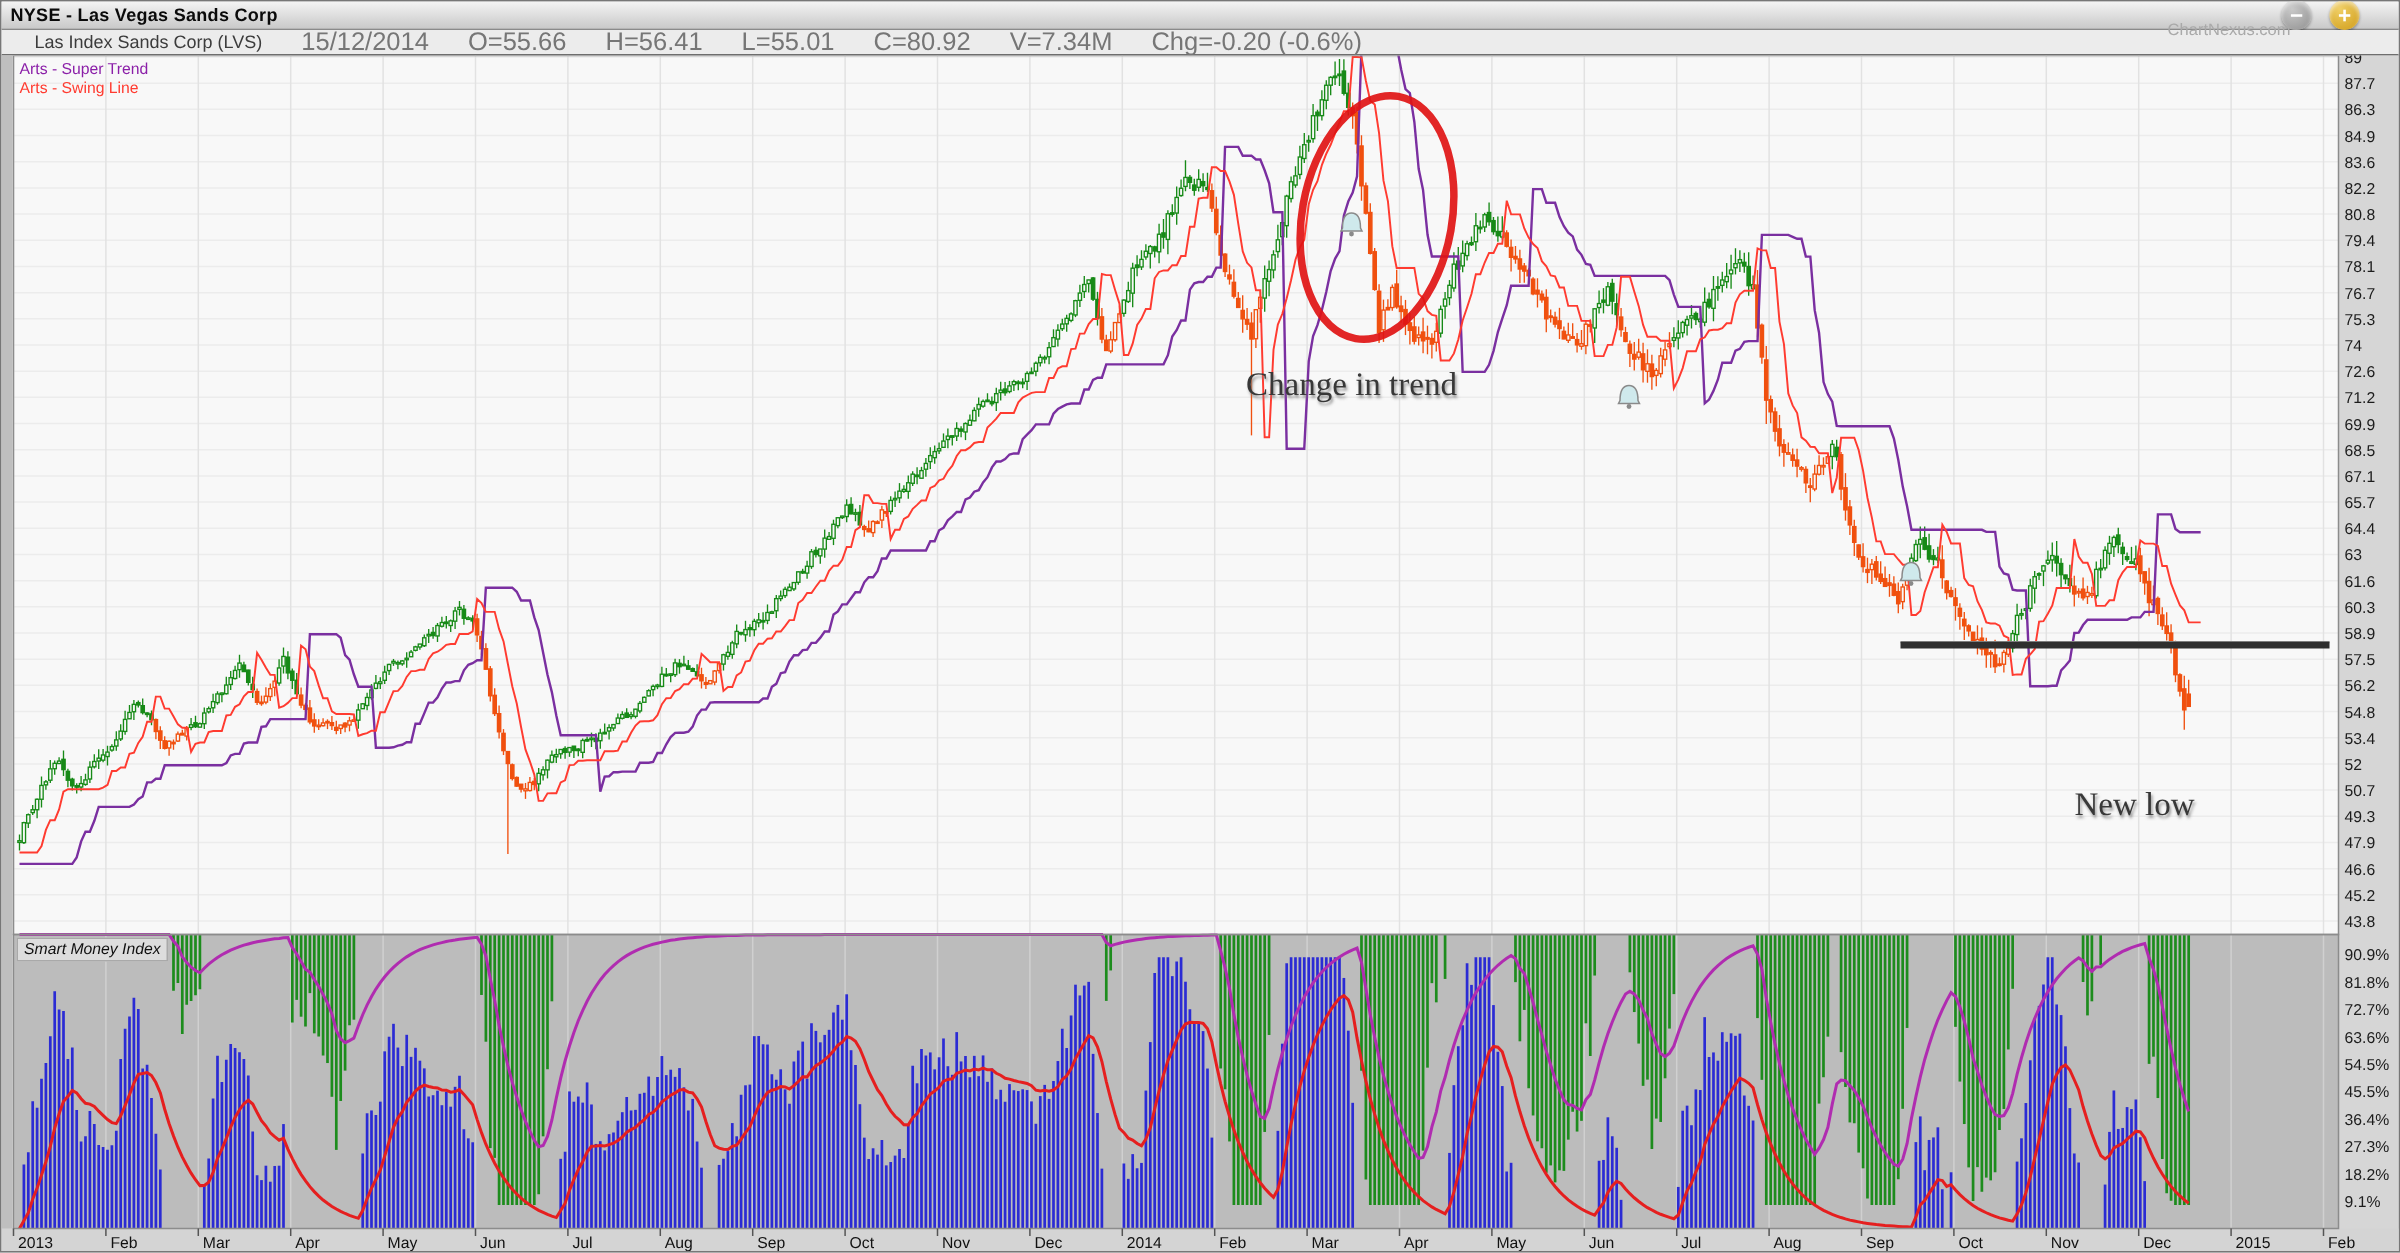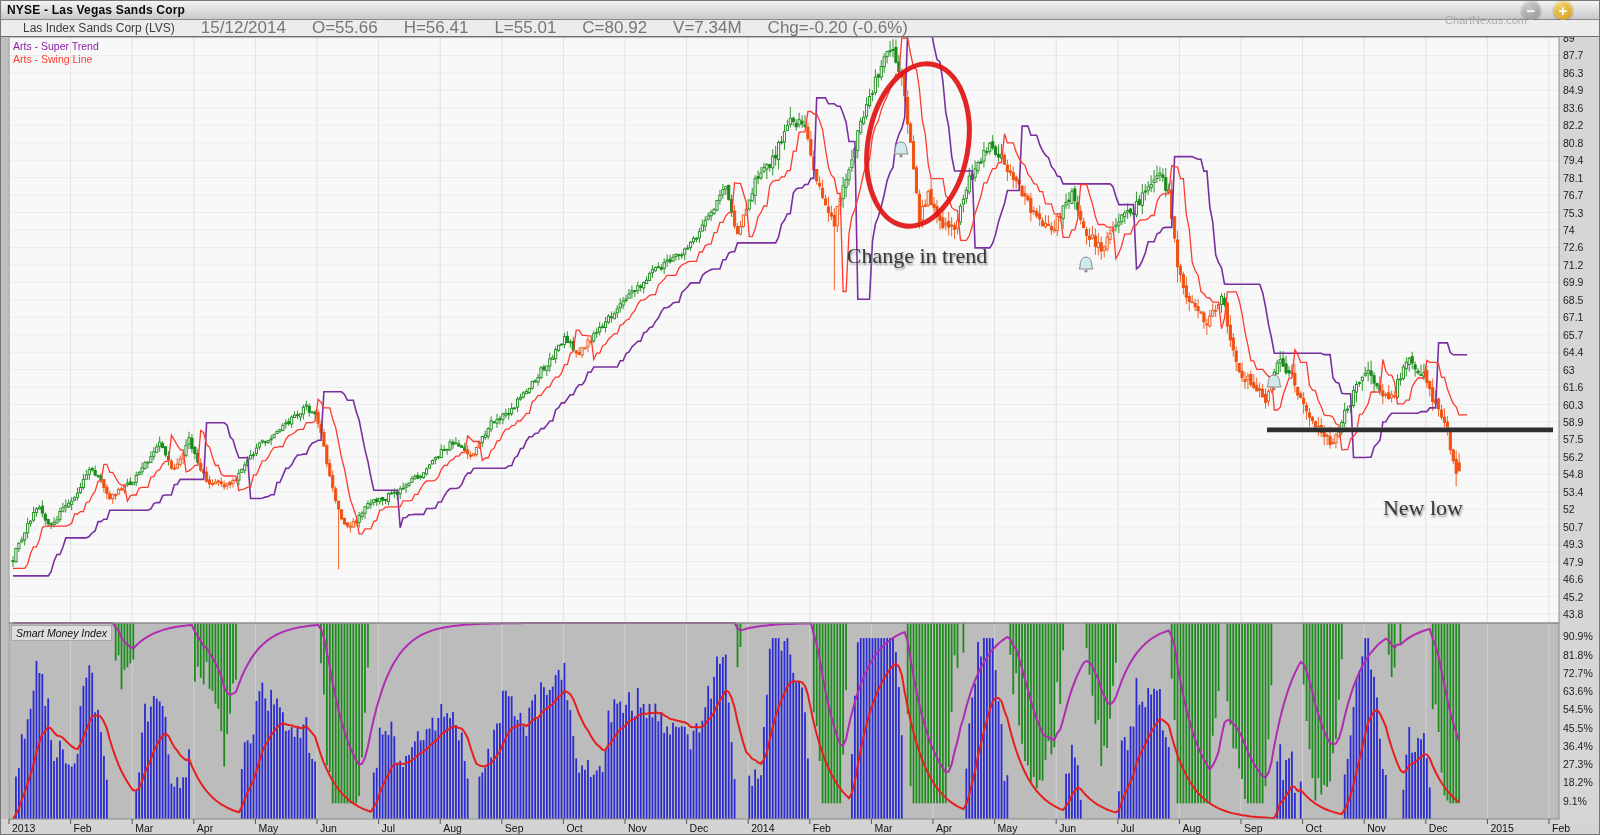--- a/index.html
+++ b/index.html
@@ -23,22 +23,22 @@
   #watermark{position:absolute;right:72px;top:13px;font-size:11px;color:#a9a9a9;}
   
   #legend{position:absolute;left:12px;top:39px;line-height:13px;pointer-events:none;}
   #legend .l1{font-size:10.5px;}
   
   #smi-chip{position:absolute;left:10px;top:624px;font-size:10.5px;color:#111;
     background:rgba(222,222,222,.95);padding:1px 4px;border:1px solid #a9a9a9;pointer-events:none;font-style:italic;}
   
   .anno{position:absolute;font-family:"Liberation Serif","DejaVu Serif",serif;color:#383838;
     text-shadow:1px 2px 2px rgba(130,130,130,.85);pointer-events:none;}
-  #anno-change{left:810px;top:243px;width:180px;font-size:22px;text-align:center;line-height:1.12;margin-left:16px;}
-  #anno-newlow{left:1342px;top:494px;width:160px;font-size:22px;text-align:center;}
+  #anno-change{left:810px;top:243px;width:180px;font-size:22px;text-align:center;line-height:1.12;}
+  #anno-newlow{left:1342px;top:522px;width:160px;font-size:22px;text-align:center;}
   #chart-svg{position:absolute;left:0;top:36px;}
   .axis-text{font-family:"Liberation Sans","DejaVu Sans",sans-serif;}
 </style>
 </head>
 <body>
 
 <div id="app">
 
   <div id="titlebar">
     <span class="t">NYSE - Las Vegas Sands Corp</span>

